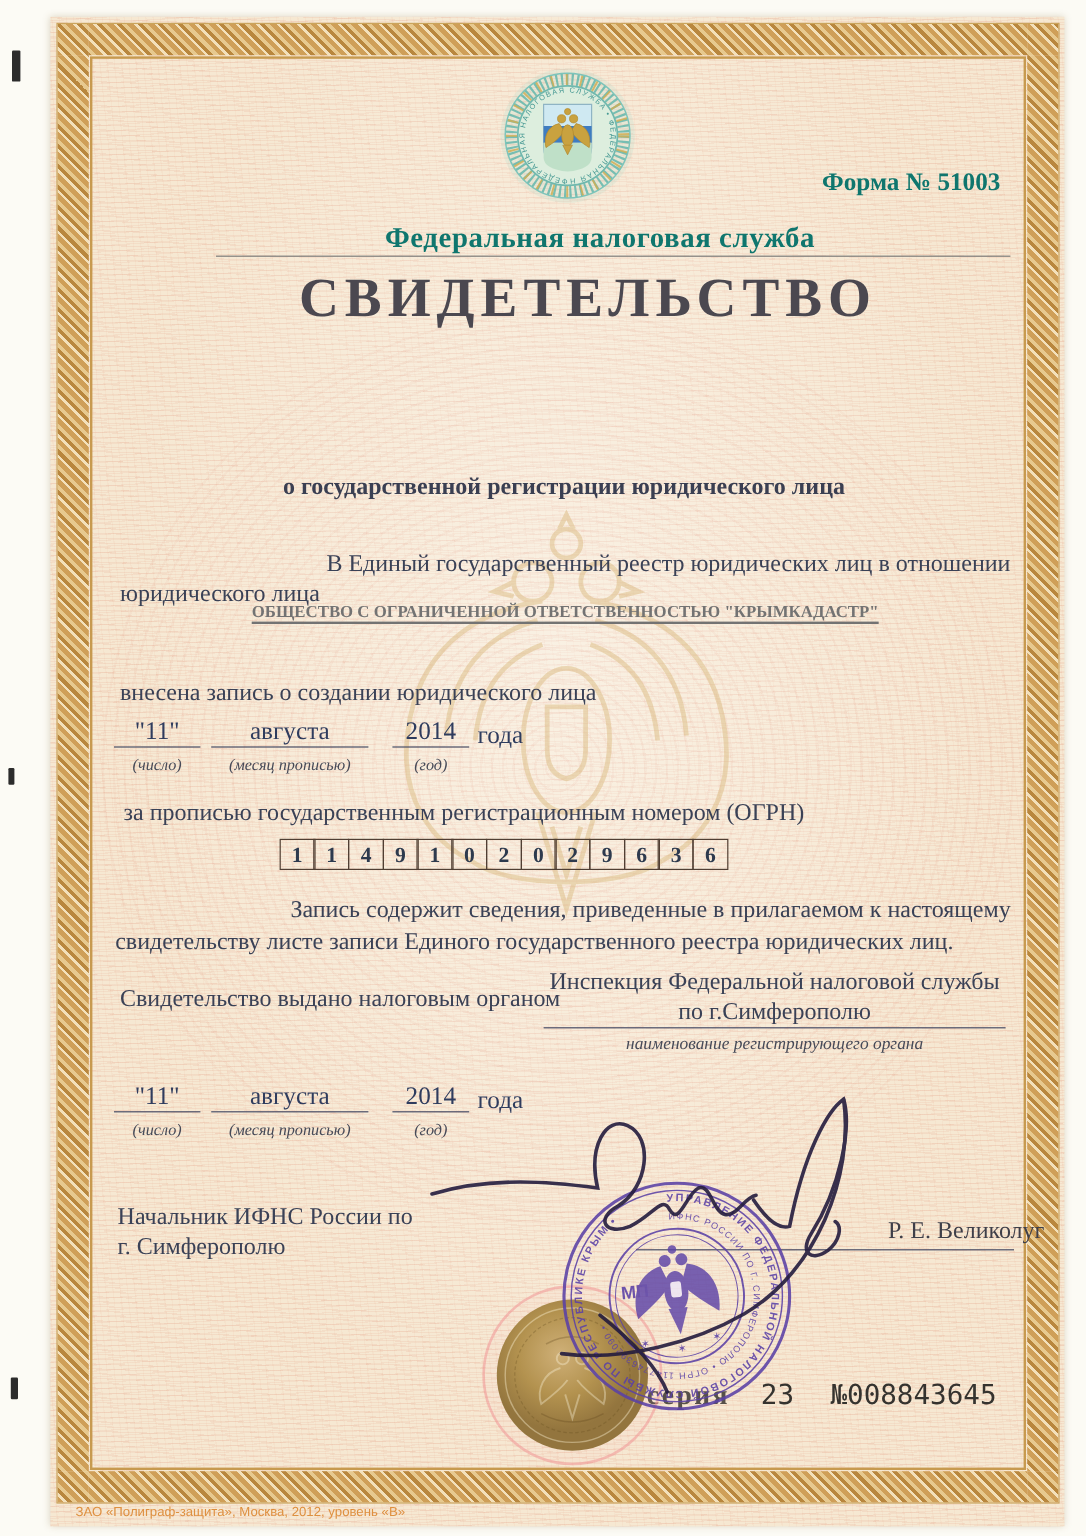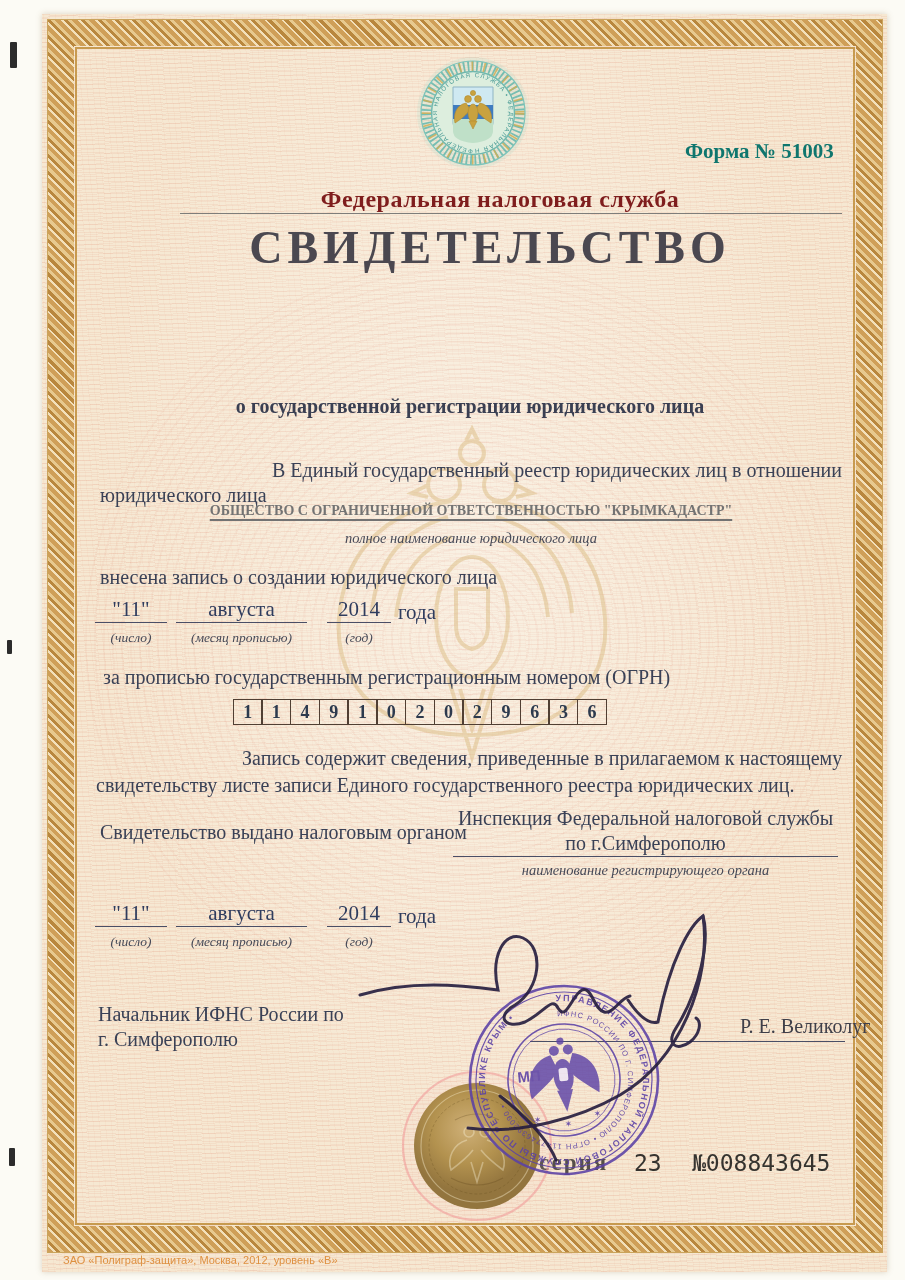--- a/index.html
+++ b/index.html
@@ -92,31 +92,30 @@
           <circle cx="0" cy="-20" r="2.6"></circle>
         <path d="M-7 -10 C-17 -8 -20 2 -18 10 C-12 6 -6 2 -3 -4 z"></path>
         <path d="M7 -10 C17 -8 20 2 18 10 C12 6 6 2 3 -4 z"></path>
         <ellipse cx="0" cy="0" rx="5" ry="9"></ellipse>
         <path d="M-4 8 L0 16 L4 8 z"></path>
       </g>
     </g>
   </svg>
 
   <div class="t b" style="left:685px;top:138px;font-size:21px;color:#0f766e;">Форма  № 51003</div>
-  <div class="t b ctr" style="left:140px;top:184px;width:720px;font-size:24px;color:#7f1d1d;letter-spacing:.5px;">Федеральная налоговая служба</div>
+  <div class="t b ctr" style="left:140px;top:184px;width:720px;font-size:24px;color:#0f766e;letter-spacing:.5px;">Федеральная налоговая служба</div>
   <div class="rule" style="left:180px;top:213px;width:662px;"></div>
   <div class="t b ctr" style="left:135px;top:219px;width:710px;font-size:46px;color:#4b4850;letter-spacing:5px;">СВИДЕТЕЛЬСТВО</div>
 
   <div class="t" style="left:272px;top:458px;">В Единый государственный реестр юридических лиц в отношении</div>
 
   <div class="t b ctr" style="left:90px;top:394px;width:760px;font-size:20px;color:#3a3f52;">о государственной регистрации юридического лица</div>
   <div class="t" style="left:100px;top:483px;">юридического лица</div>
 
   <div class="t b ctr" style="left:90px;top:502px;width:762px;font-size:14px;color:#737373;text-decoration:underline;text-underline-offset:4px;text-decoration-thickness:2px;">ОБЩЕСТВО С ОГРАНИЧЕННОЙ ОТВЕТСТВЕННОСТЬЮ "КРЫМКАДАСТР"</div>
-  <div class="t cap ctr" style="left:90px;top:529px;width:762px;">полное наименование юридического лица</div>
 
   <div class="t" style="left:100px;top:565px;">внесена запись о создании юридического лица</div>
 
   <div>
     <div class="dcell" style="left:95px;top:597px;width:72px;">"11"</div>
     <div class="dcell" style="left:176px;top:597px;width:131px;">августа</div>
     <div class="dcell" style="left:327px;top:597px;width:64px;">2014</div>
     <div class="t" style="left:398px;top:599px;font-size:21px;color:#2f3c5e;">года</div>
     <div class="t cap ctr" style="left:95px;top:630px;width:72px;font-size:13.5px;">(число)</div>
     <div class="t cap ctr" style="left:176px;top:630px;width:131px;font-size:13.5px;">(месяц прописью)</div>

